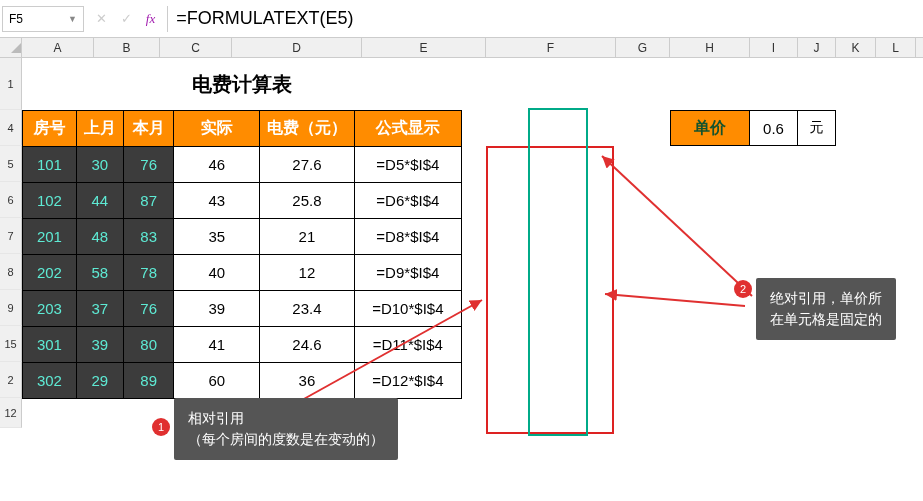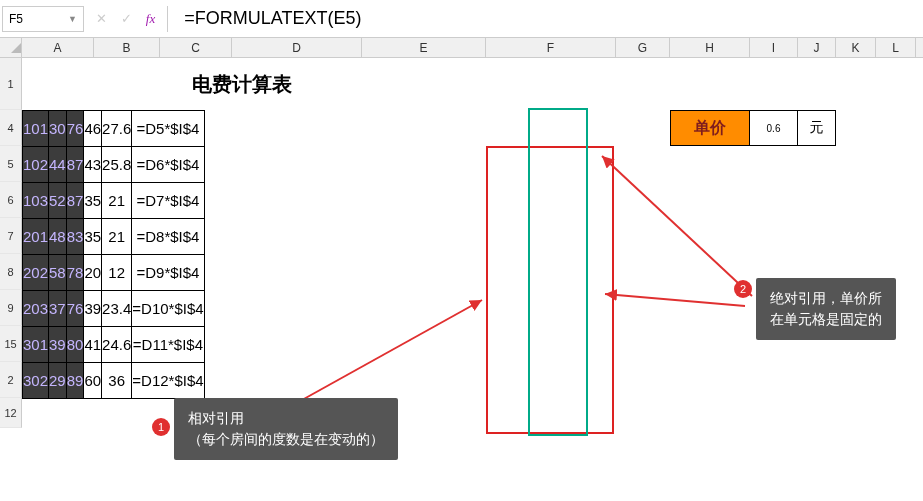--- a/index.html
+++ b/index.html
@@ -39,21 +39,21 @@
     padding: 0 12px;
     color: #aaa;
     font-size: 13px;
   }
   .fb-fx { font-style: italic; font-family: "Times New Roman", serif; color: #a21caf; }
   .fb-input {
     flex: 1;
     height: 26px;
     border: none;
     border-left: 1px solid #ccc;
-    padding: 0 16px;
+    padding: 0 8px;
     font-size: 18px;
     font-family: Arial, sans-serif;
     outline: none;
   }
   .sheet-area {
     position: relative;
     width: 923px;
   }
   .col-headers {
     display: flex;
@@ -114,50 +114,50 @@
     padding: 0;
   }
   table.data th {
     background: #ff8c00;
     color: #fff;
     font-weight: bold;
     font-size: 16px;
   }
   table.data .dark {
     background: #3c3c3c;
-    color: #c4b5fd;
+    color: #5eead4;
   }
   .col-room { width: 72px; }
   .col-prev { width: 66px; }
   .col-curr { width: 72px; }
   .col-act  { width: 130px; }
   .col-fee  { width: 124px; }
   .col-form { width: 130px; }
   .price-box {
     position: absolute;
     top: 52px;
     left: 648px;
     display: flex;
     height: 36px;
   }
   .price-label {
     width: 80px;
     background: #ff8c00;
-    color: #7f1d1d;
+    color: #14532d;
     font-weight: bold;
     font-size: 16px;
     display:flex;align-items:center;justify-content:center;
     border: 1px solid #000;
   }
   .price-val {
     width: 48px;
     border: 1px solid #000;
     border-left: none;
     display:flex;align-items:center;justify-content:center;
-    font-size: 10px;
+    font-size: 15px;
   }
   .price-unit {
     width: 38px;
     border: 1px solid #000;
     border-left: none;
     display:flex;align-items:center;justify-content:center;
     font-size: 14px;
   }
   
   .sel-red {
@@ -245,58 +245,58 @@
       <div class="row-h hdr">15</div>
       <div class="row-h hdr">2</div>
       <div class="row-h short">12</div>
     </div>
 
     <div class="grid">
       <div class="title-row">电费计算表</div>
 
       <table class="data">
         <tbody>
+            <tr>
+          <th class="col-room">房号</th>
+          <th class="col-prev">上月</th>
+          <th class="col-curr">本月</th>
+          <th class="col-act">实际</th>
+          <th class="col-fee">电费（元）</th>
+          <th class="col-form">公式显示</th>
+        </tr>
 
         <tr>
           <td class="dark">101</td>
           <td class="dark">30</td>
           <td class="dark">76</td>
           <td>46</td>
           <td>27.6</td>
           <td>=D5*$I$4</td>
         </tr>
         <tr>
           <td class="dark">102</td>
           <td class="dark">44</td>
           <td class="dark">87</td>
           <td>43</td>
           <td>25.8</td>
           <td>=D6*$I$4</td>
         </tr>
         <tr>
-          <td class="dark">103</td>
-          <td class="dark">52</td>
-          <td class="dark">87</td>
-          <td>35</td>
-          <td>21</td>
-          <td>=D7*$I$4</td>
-        </tr>
-        <tr>
           <td class="dark">201</td>
           <td class="dark">48</td>
           <td class="dark">83</td>
           <td>35</td>
           <td>21</td>
           <td>=D8*$I$4</td>
         </tr>
         <tr>
           <td class="dark">202</td>
           <td class="dark">58</td>
           <td class="dark">78</td>
-          <td>20</td>
+          <td>40</td>
           <td>12</td>
           <td>=D9*$I$4</td>
         </tr>
         <tr>
           <td class="dark">203</td>
           <td class="dark">37</td>
           <td class="dark">76</td>
           <td>39</td>
           <td>23.4</td>
           <td>=D10*$I$4</td>

